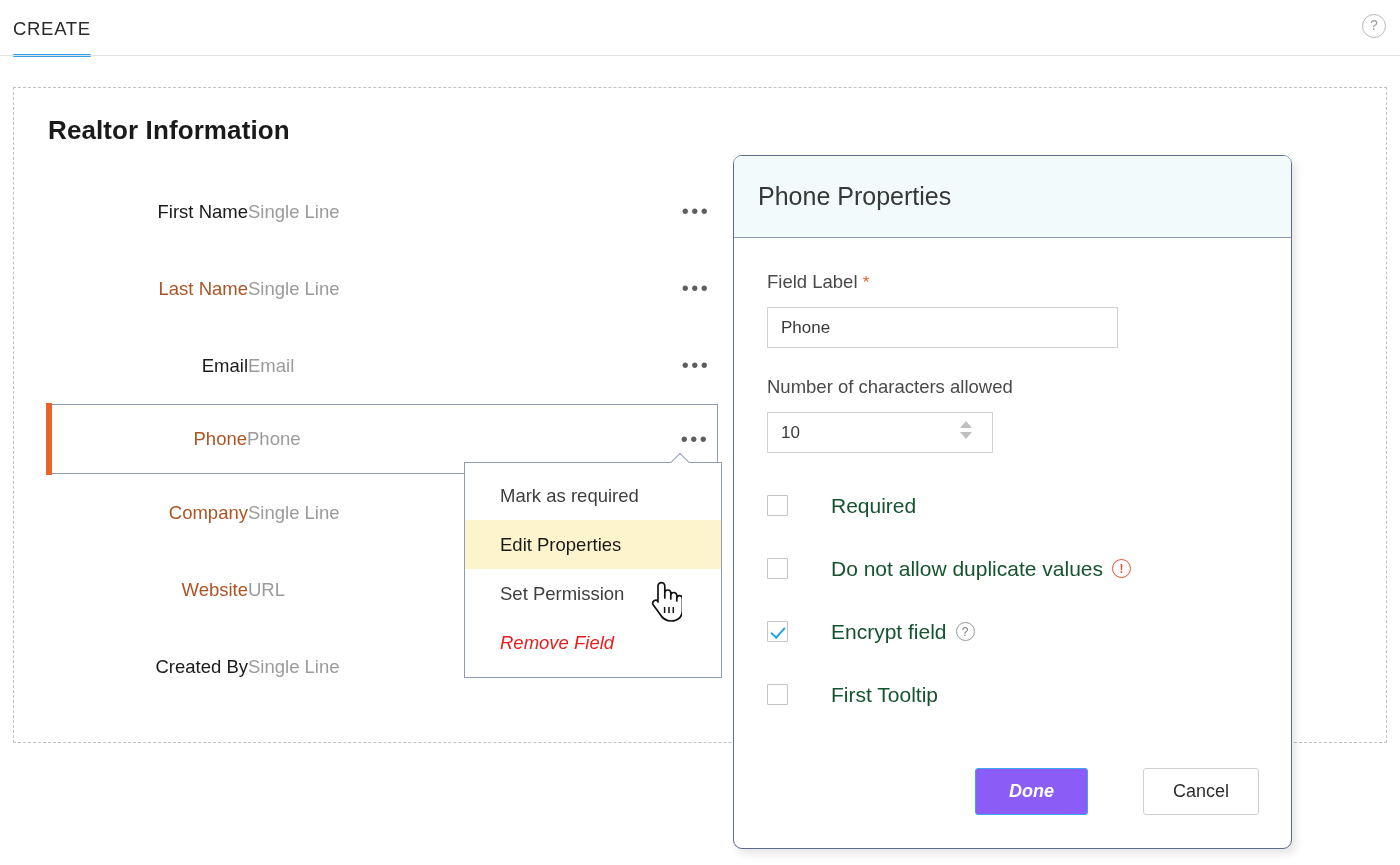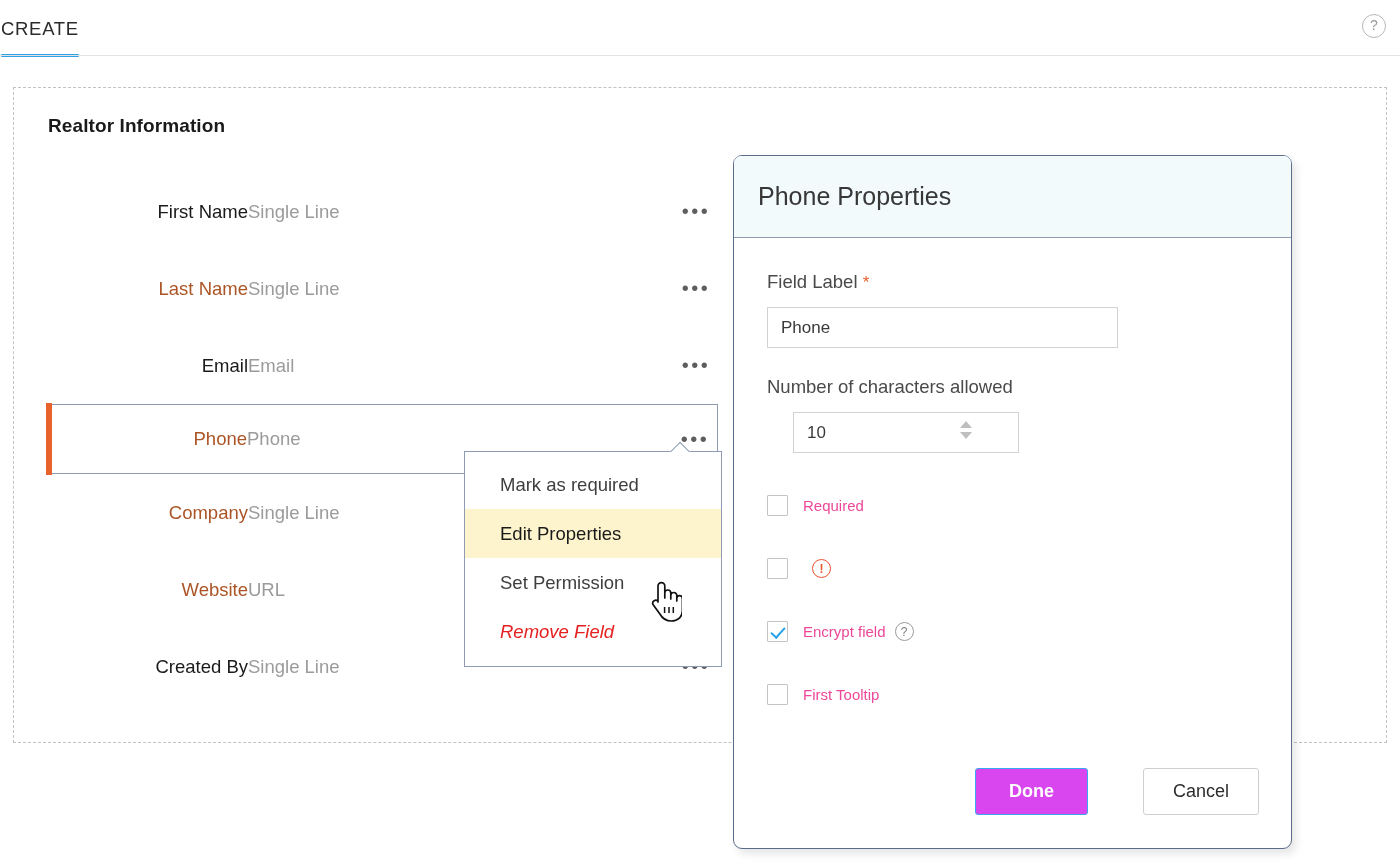--- a/index.html
+++ b/index.html
@@ -27,21 +27,21 @@
     background: #ffffff;
   }
   .tabstrip {
     position: absolute;
     left: 0; top: 0;
     height: 57px;
     display: flex;
     align-items: flex-start;
   }
   .tab {
-    margin-left: 1px;
+    margin-left: 13px;
     margin-top: 18px;
     font-size: 18.5px;
     letter-spacing: 0.7px;
     color: #2b2b2b;
     padding-bottom: 17px;
     position: relative;
     cursor: pointer;
     font-weight: 400;
   }
   .tab.active::after {
@@ -76,21 +76,21 @@
   .canvas {
     position: absolute;
     left: 13px; top: 87px;
     width: 1374px; height: 656px;
     border: 1.5px dashed #c2c2c2;
     background: #ffffff;
   }
   .section-title {
     position: absolute;
     left: 34px; top: 27px;
-    font-size: 19px;
+    font-size: 26px;
     font-weight: bold;
     color: #1a1a1a;
     letter-spacing: 0.1px;
   }
 
   
   .fieldlist {
     position: absolute;
     left: 34px; top: 85px;
     width: 670px;
@@ -139,21 +139,21 @@
     position: absolute;
     left: -1px; top: -1.6px; bottom: -1.6px;
     width: 6px;
     background: #e8622c;
   }
   .field-row.selected .field-label { color: #ab5526; padding-left: 23px; }
 
   
   .ctxmenu {
     position: absolute;
-    left: 464px; top: 451px;
+    left: 464px; top: 462px;
     width: 258px;
     background: #ffffff;
     border: 1.5px solid #8e9bb3;
     z-index: 40;
     padding: 8px 0 10px 0;
   }
   .ctxmenu .notch {
     position: absolute;
     right: 31px; top: -11px;
     width: 20px; height: 11px;
@@ -240,21 +240,20 @@
   .num-input {
     width: 226px;
     height: 41px;
     border: 1.3px solid #d2d2d2;
     background: #fff;
     font-size: 17px;
     color: #3a3a3a;
     padding: 0 32px 0 13px;
     font-family: "Liberation Sans", sans-serif;
     outline: none;
-    margin-left: 26px;
   }
   .spinner {
     position: absolute;
     right: 20px; top: 9px;
     width: 14px; height: 24px;
     cursor: pointer;
   }
   .spinner i {
     display: block;
     width: 0; height: 0;
@@ -284,22 +283,23 @@
   .cbox.checked::after {
     content: "";
     position: absolute;
     left: 6px; top: 2px;
     width: 6px; height: 12px;
     border: solid #29a3e8;
     border-width: 0 2.4px 2.4px 0;
     transform: rotate(42deg);
   }
   .cb-text {
-    font-size: 15px;
-    color: #ec4899;
+    font-size: 21px;
+    color: #14532d;
+    margin-left: 28px;
   }
   .mini-icon {
     display: inline-flex;
     align-items: center;
     justify-content: center;
     width: 19px; height: 19px;
     border-radius: 50%;
     font-size: 12px;
     margin-left: 9px;
     vertical-align: middle;
@@ -315,25 +315,26 @@
     gap: 19px;
   }
   .btn {
     font-size: 18px;
     font-family: "Liberation Sans", sans-serif;
     cursor: pointer;
     border-radius: 3px;
     height: 47px;
   }
   .btn-primary {
-    background: #d946ef;
+    background: #8b5cf6;
     color: #ffffff;
     border: 1px solid #3aa5f0;
     font-weight: bold;
     width: 113px;
+    font-style: italic;
   }
   .btn-secondary {
     background: #ffffff;
     color: #2d2d2d;
     border: 1.3px solid #cfcfcf;
     width: 116px;
     margin-left: 36px;
   }
 </style>
 </head>
@@ -444,20 +445,21 @@
 
       <div style="height:21px"></div>
 
       <div class="cb-row">
         <div class="cbox"></div>
         <div class="cb-text">Required</div>
       </div>
 
       <div class="cb-row">
         <div class="cbox"></div>
+        <div class="cb-text">Do not allow duplicate values</div>
         <span class="mini-icon warn">!</span>
       </div>
 
       <div class="cb-row">
         <div class="cbox checked"></div>
         <div class="cb-text">Encrypt field</div>
         <span class="mini-icon qmark">?</span>
       </div>
 
       <div class="cb-row">

